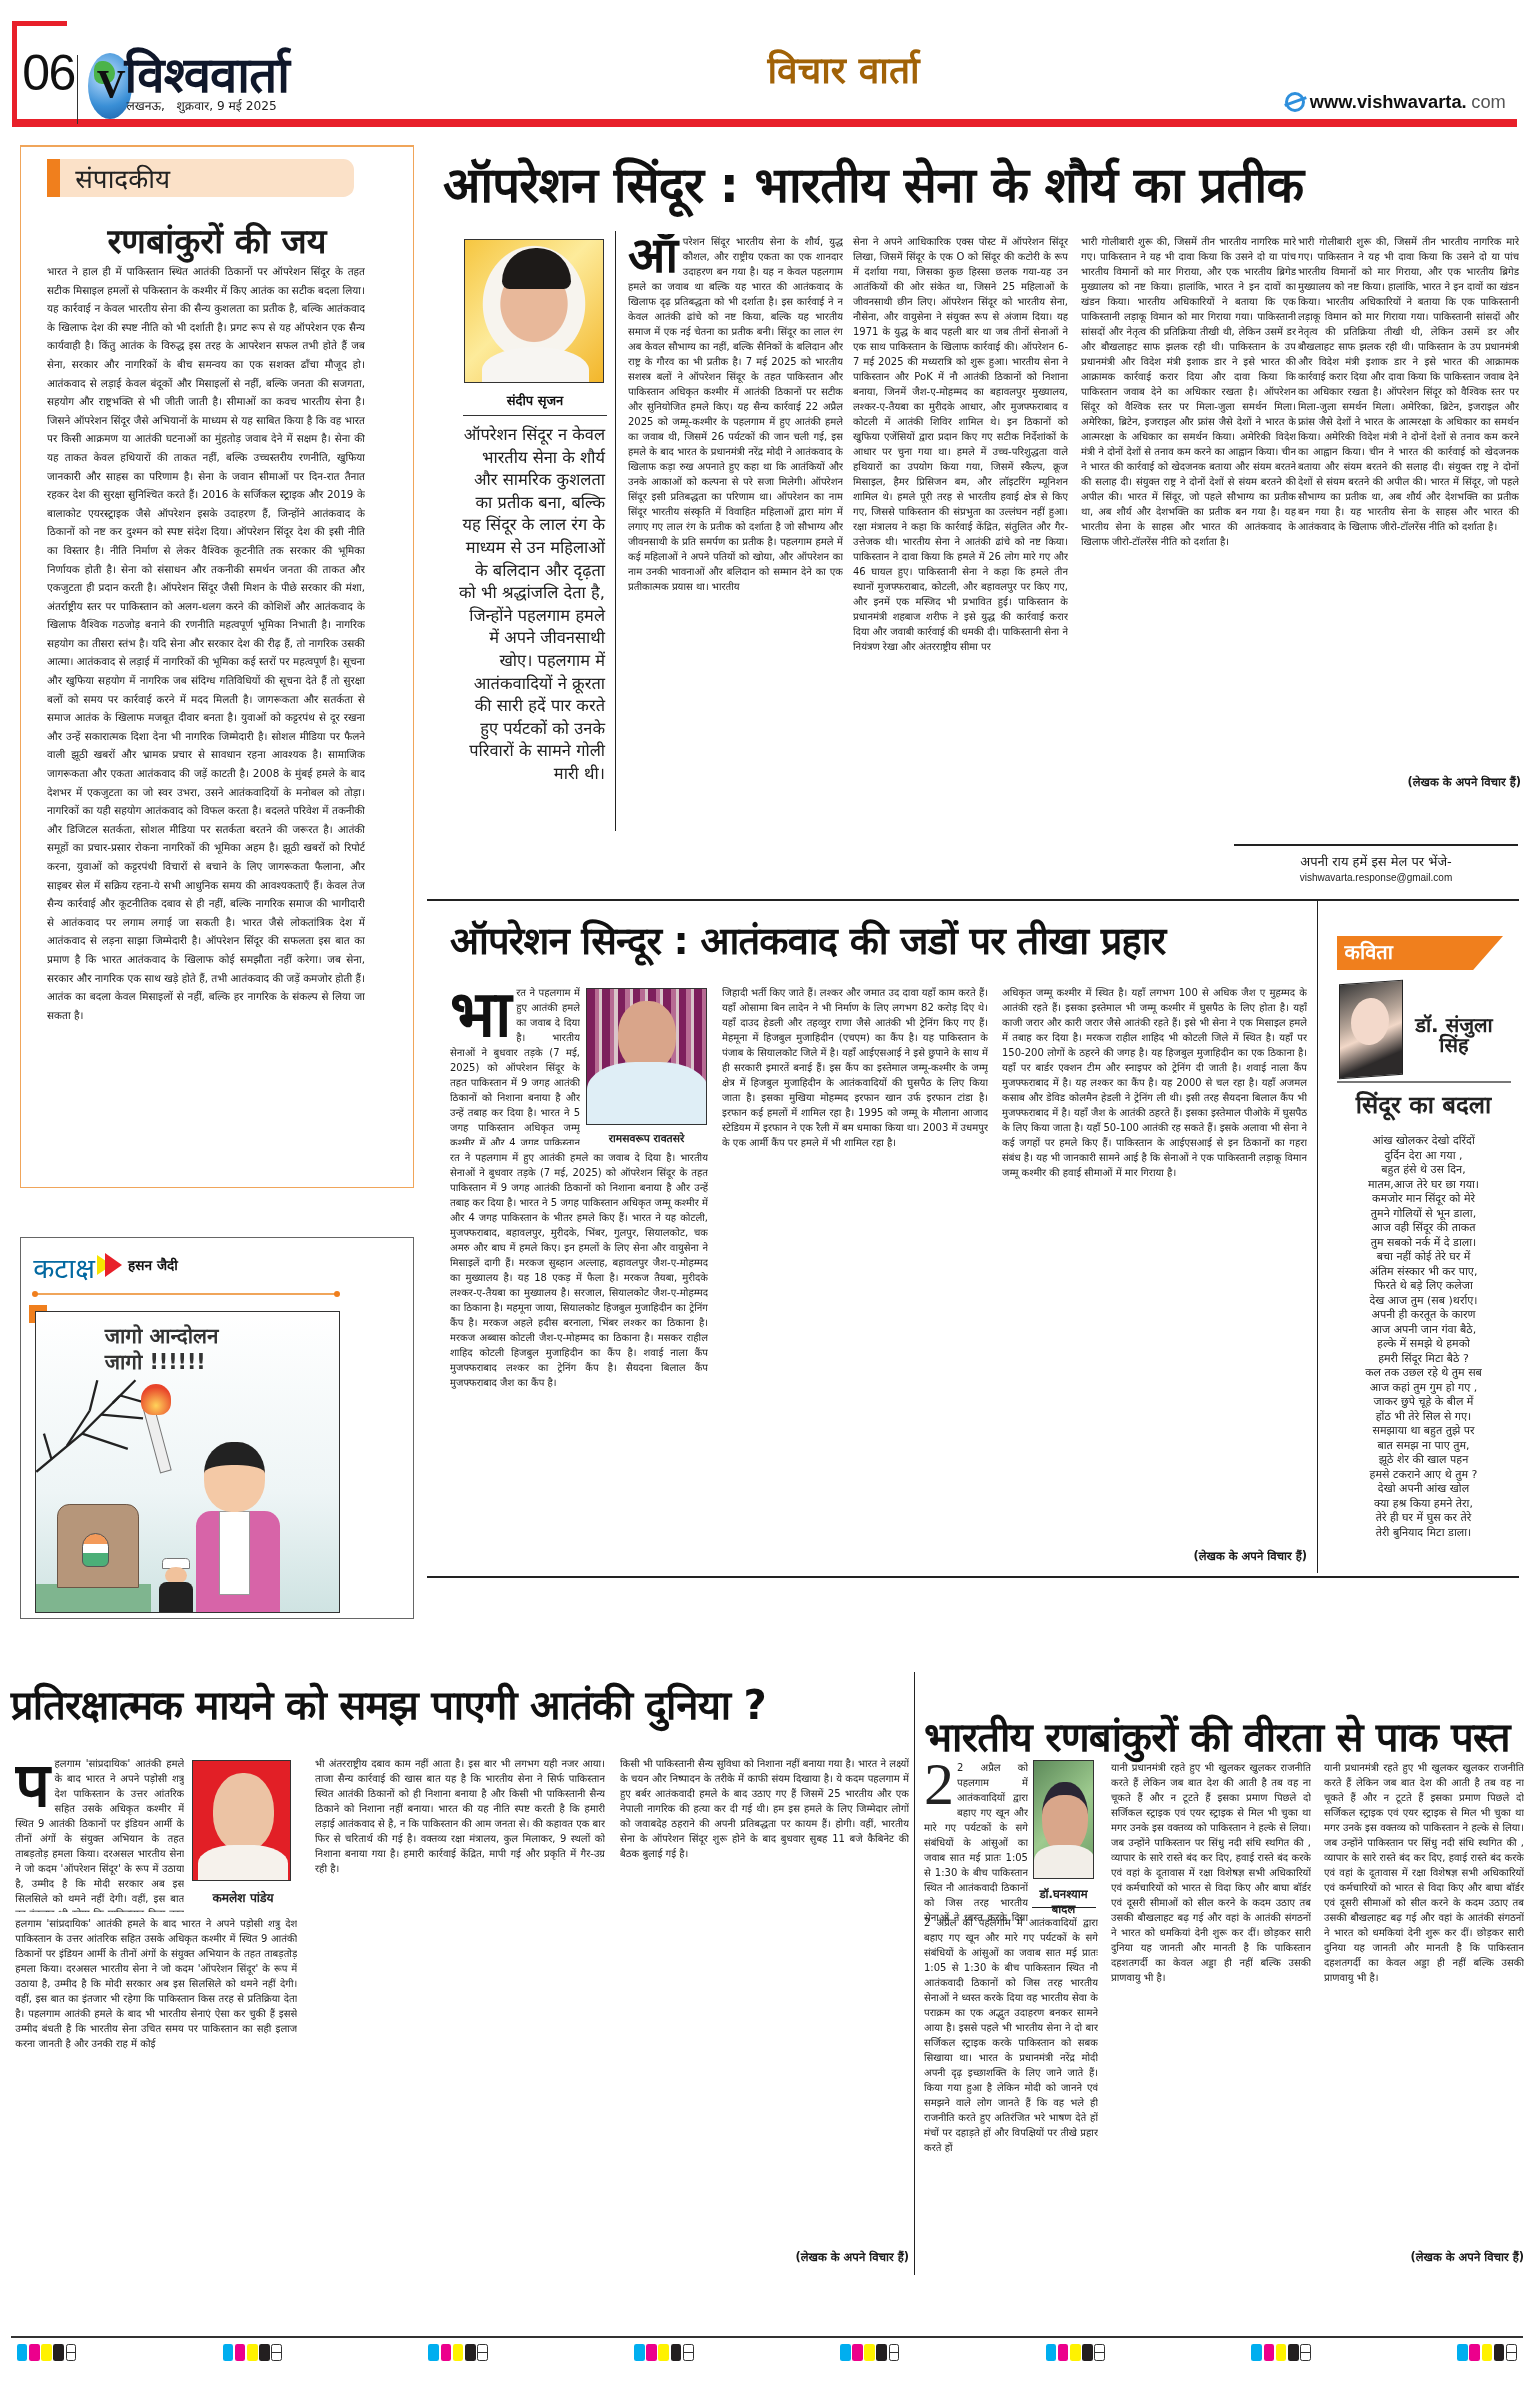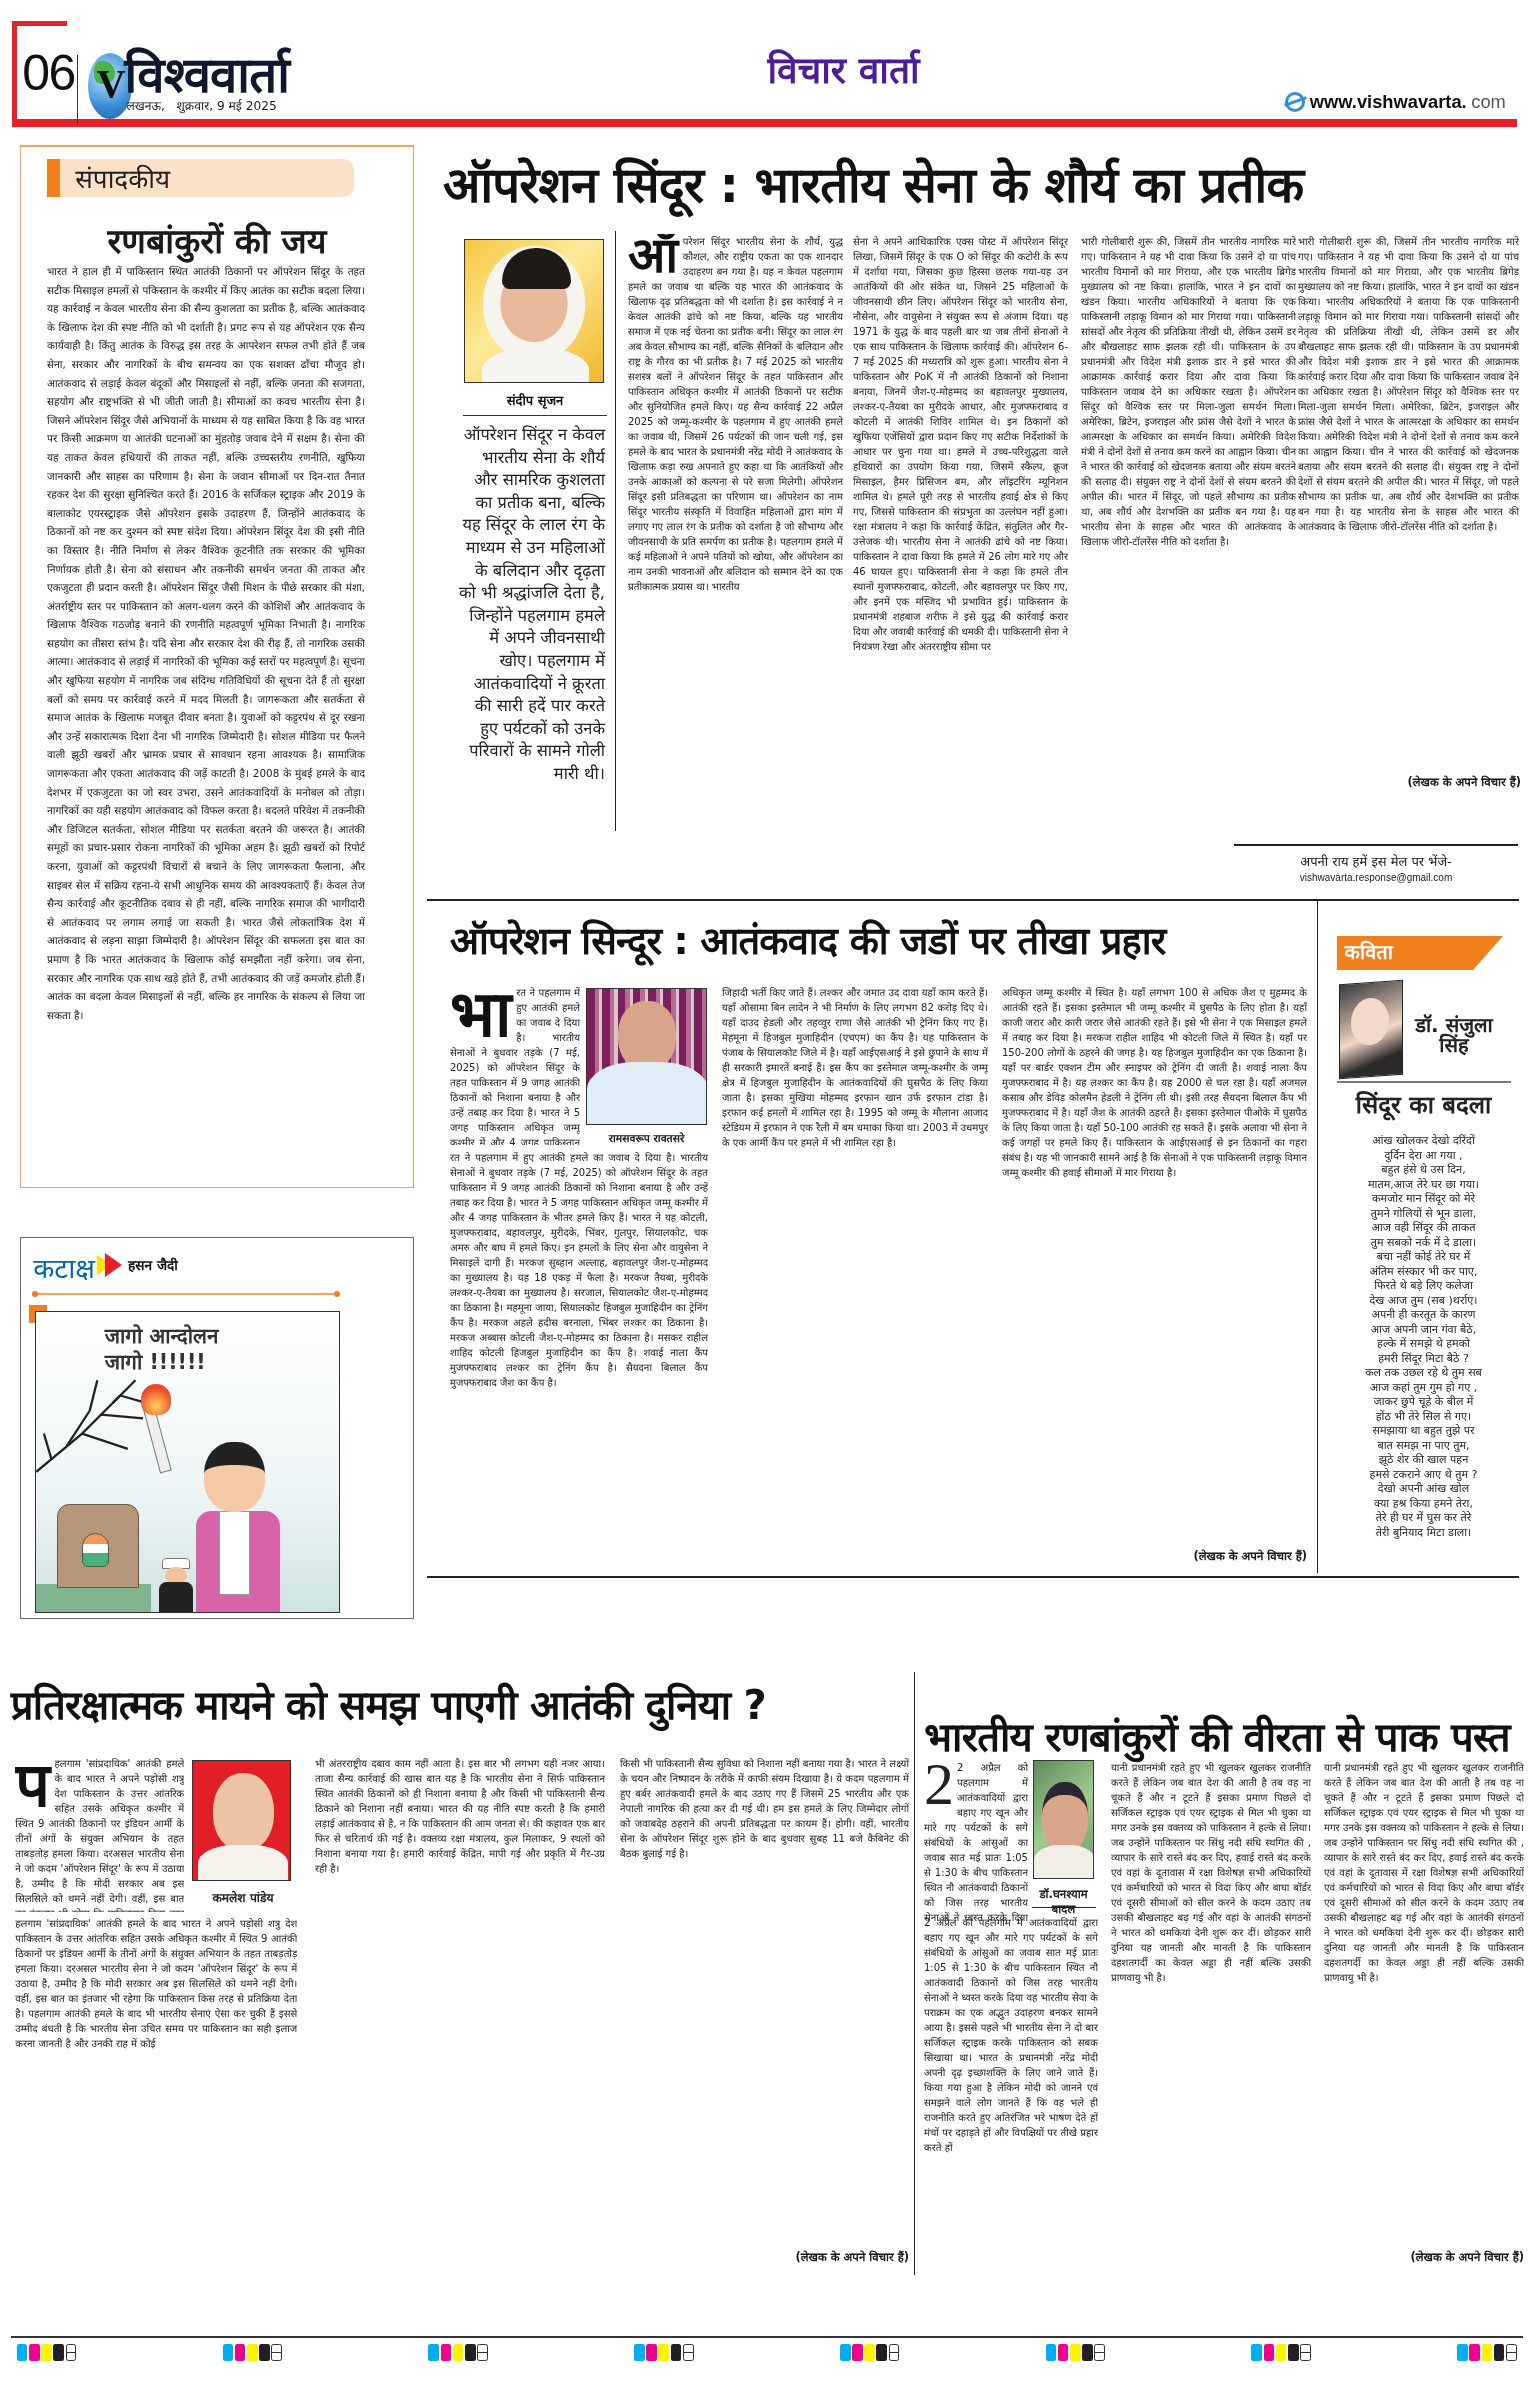--- a/index.html
+++ b/index.html
@@ -10,21 +10,21 @@
   .masthead { position: absolute; left: 11.5px; top: 21.4px; width: 1505px; height: 105px; text-align: center; }
   .mh-redbox { position: absolute; left: 0; top: 0; width: 55px; height: 105px; border-left: 5.3px solid #e8202a; border-top: 5.3px solid #e8202a; }
   .mh-redline { position: absolute; left: 0; top: 98px; width: 1505px; height: 7.6px; background: #e8202a; }
   .mh-pagenum { position: absolute; left: 10.7px; top: 23px; font-family: "Liberation Sans", sans-serif; font-size: 50px; color: #111; letter-spacing: -1.5px; }
   .mh-sep { position: absolute; left: 65px; top: 34px; width: 1.5px; height: 69px; background: #333; }
   .mh-logo { position: absolute; left: 76px; top: 32px; width: 44px; height: 66px; border-radius: 50%; background: radial-gradient(circle at 40% 35%, #bfe0ff, #3a8fd6 60%, #1a5fa8); overflow: hidden; }
   .mh-logo::before { content: ""; position: absolute; left: 6.1px; top: 7.6px; width: 21.4px; height: 23px; background: #4bb34a; border-radius: 40% 60% 50% 40%; }
   .mh-logo-v { position: absolute; left: 9.2px; top: 10.7px; font-family: "Liberation Serif", serif; font-weight: bold; font-size: 40px; color: #111; line-height: 1; }
   .mh-title { position: absolute; left: 113px; top: 18.3px; font-size: 49px; font-weight: bold; color: #0f172a; letter-spacing: -0.8px; }
   .mh-dateline { position: absolute; left: 115px; top: 76px; font-size: 12.2px; color: #222; white-space: pre; }
-  .mh-section { position: absolute; left: 756px; top: 21.4px; font-size: 37px; font-weight: bold; color: #4c1d95; }
+  .mh-section { position: absolute; left: 756px; top: 21.4px; font-size: 37px; font-weight: bold; color: #a16207; }
   .mh-web { position: absolute; right: 10.7px; top: 70px; font-family: "Liberation Sans", sans-serif; font-size: 18.3px; font-weight: bold; color: #111; display: flex; align-items: center; gap: 4.6px; }
   .mh-web .ie { width: 20px; height: 20px; border-radius: 50%; border: 3.8px solid #2e8fdc; position: relative; }
   .mh-web .ie::after { content: ""; position: absolute; left: -4.6px; top: 4.6px; width: 23px; height: 3.1px; background: #2e8fdc; transform: rotate(-20deg); }
   .mh-web .com { color: #555; font-weight: normal; }
 
   
   .body-text { font-size: 10px; line-height: 15px; text-align: justify; color: #222; }
   .rule-h { position: absolute; height: 1.5px; background: #222; }
   .rule-v { position: absolute; width: 1.1px; background: #222; }
   .col { position: absolute; overflow: hidden; }

